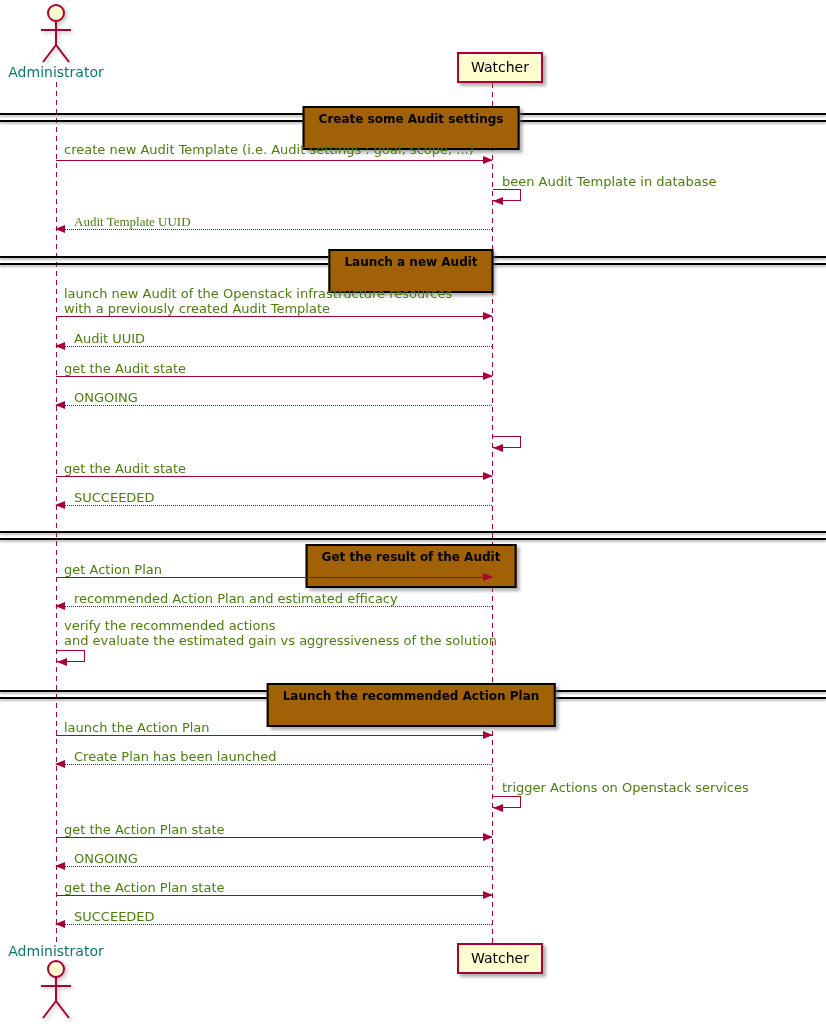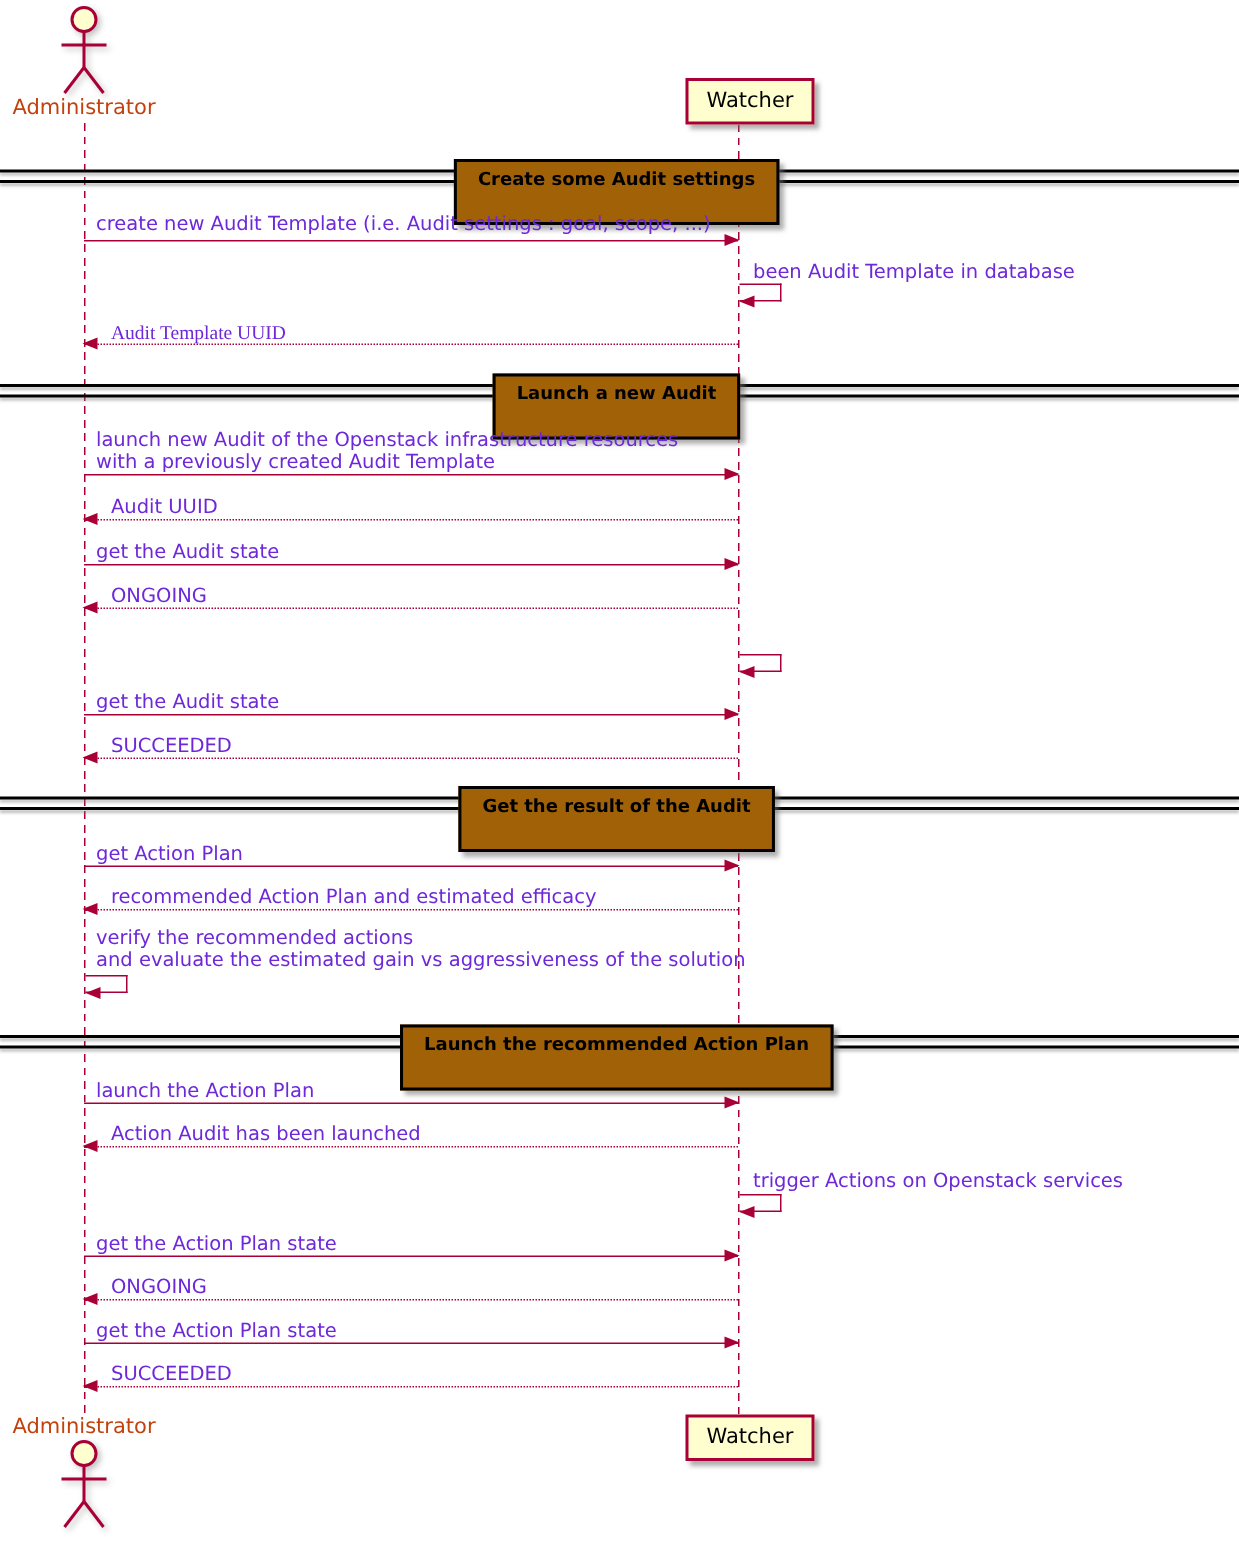--- a/index.html
+++ b/index.html
@@ -17,21 +17,21 @@
   
   .lifeline {
     position: absolute;
     width: 1px;
     background: repeating-linear-gradient(to bottom, #A80036 0 5px, transparent 5px 9px);
   }
 
   
   .actor { position: absolute; width: 112px; text-align: center; }
   .actor svg { display: block; margin: 0 auto; filter: drop-shadow(2px 2px 2px #c0c0c0); }
-  .actor-label { font-size: 14px; color: #c2410c; line-height: 15px; }
+  .actor-label { font-size: 14px; color: #0f766e; line-height: 15px; }
 
   
   .participant-box {
     position: absolute;
     background: #FEFECE;
     border: 2px solid #A80036;
     padding: 5px 12px 6px 12px;
     font-size: 14px;
     color: #000;
     box-shadow: 3px 3px 3px rgba(110,110,110,0.55);
@@ -59,21 +59,21 @@
     white-space: nowrap;
     box-shadow: 3px 3px 3px rgba(110,110,110,0.55);
   }
 
   
   .msg-text {
     position: absolute;
     font-size: 13px;
     line-height: 15px;
     white-space: pre-line;
-    color: #6d28d9;
+    color: #4d7c0f;
   }
   .arrow {
     position: absolute;
     height: 0;
     border-top: 1px solid #A80036;
   }
   .arrow.dotted { border-top-style: dotted; }
   .arrow.to-right::after {
     content: "";
     position: absolute;
@@ -173,40 +173,40 @@
   <div class="self-loop" style="left:493px; top:436px;"></div>
 
   <div class="msg-text" style="left:64px; top:461px;">get the Audit state</div>
   <div class="arrow to-right" style="left:56px; top:476px; width:436px;"></div>
 
   <div class="msg-text" style="left:74px; top:490px;">SUCCEEDED</div>
   <div class="arrow dotted to-left" style="left:56px; top:505px; width:436px;"></div>
 
   <div class="divider-line" style="top:531px;"></div>
   <div class="divider-line" style="top:538px;"></div>
-  <div class="divider-box" style="top:524px;">Get the result of the Audit</div>
+  <div class="divider-box" style="top:544px;">Get the result of the Audit</div>
 
   <div class="msg-text" style="left:64px; top:562px;">get Action Plan</div>
   <div class="arrow to-right" style="left:56px; top:577px; width:436px;"></div>
 
   <div class="msg-text" style="left:74px; top:591px;">recommended Action Plan and estimated efficacy</div>
   <div class="arrow dotted to-left" style="left:56px; top:606px; width:436px;"></div>
 
   <div class="msg-text" style="left:64px; top:618px;">verify the recommended actions
 and evaluate the estimated gain vs aggressiveness of the solution</div>
   <div class="self-loop" style="left:57px; top:650px;"></div>
 
   <div class="divider-line" style="top:690px;"></div>
   <div class="divider-line" style="top:697px;"></div>
   <div class="divider-box" style="top:683px;">Launch the recommended Action Plan</div>
 
   <div class="msg-text" style="left:64px; top:720px;">launch the Action Plan</div>
   <div class="arrow to-right" style="left:56px; top:735px; width:436px;"></div>
 
-  <div class="msg-text" style="left:74px; top:749px;">Action Audit has been launched</div>
+  <div class="msg-text" style="left:74px; top:749px;">Create Plan has been launched</div>
   <div class="arrow dotted to-left" style="left:56px; top:764px; width:436px;"></div>
 
   <div class="msg-text" style="left:502px; top:780px;">trigger Actions on Openstack services</div>
   <div class="self-loop" style="left:493px; top:796px;"></div>
 
   <div class="msg-text" style="left:64px; top:822px;">get the Action Plan state</div>
   <div class="arrow to-right" style="left:56px; top:837px; width:436px;"></div>
 
   <div class="msg-text" style="left:74px; top:851px;">ONGOING</div>
   <div class="arrow dotted to-left" style="left:56px; top:866px; width:436px;"></div>

